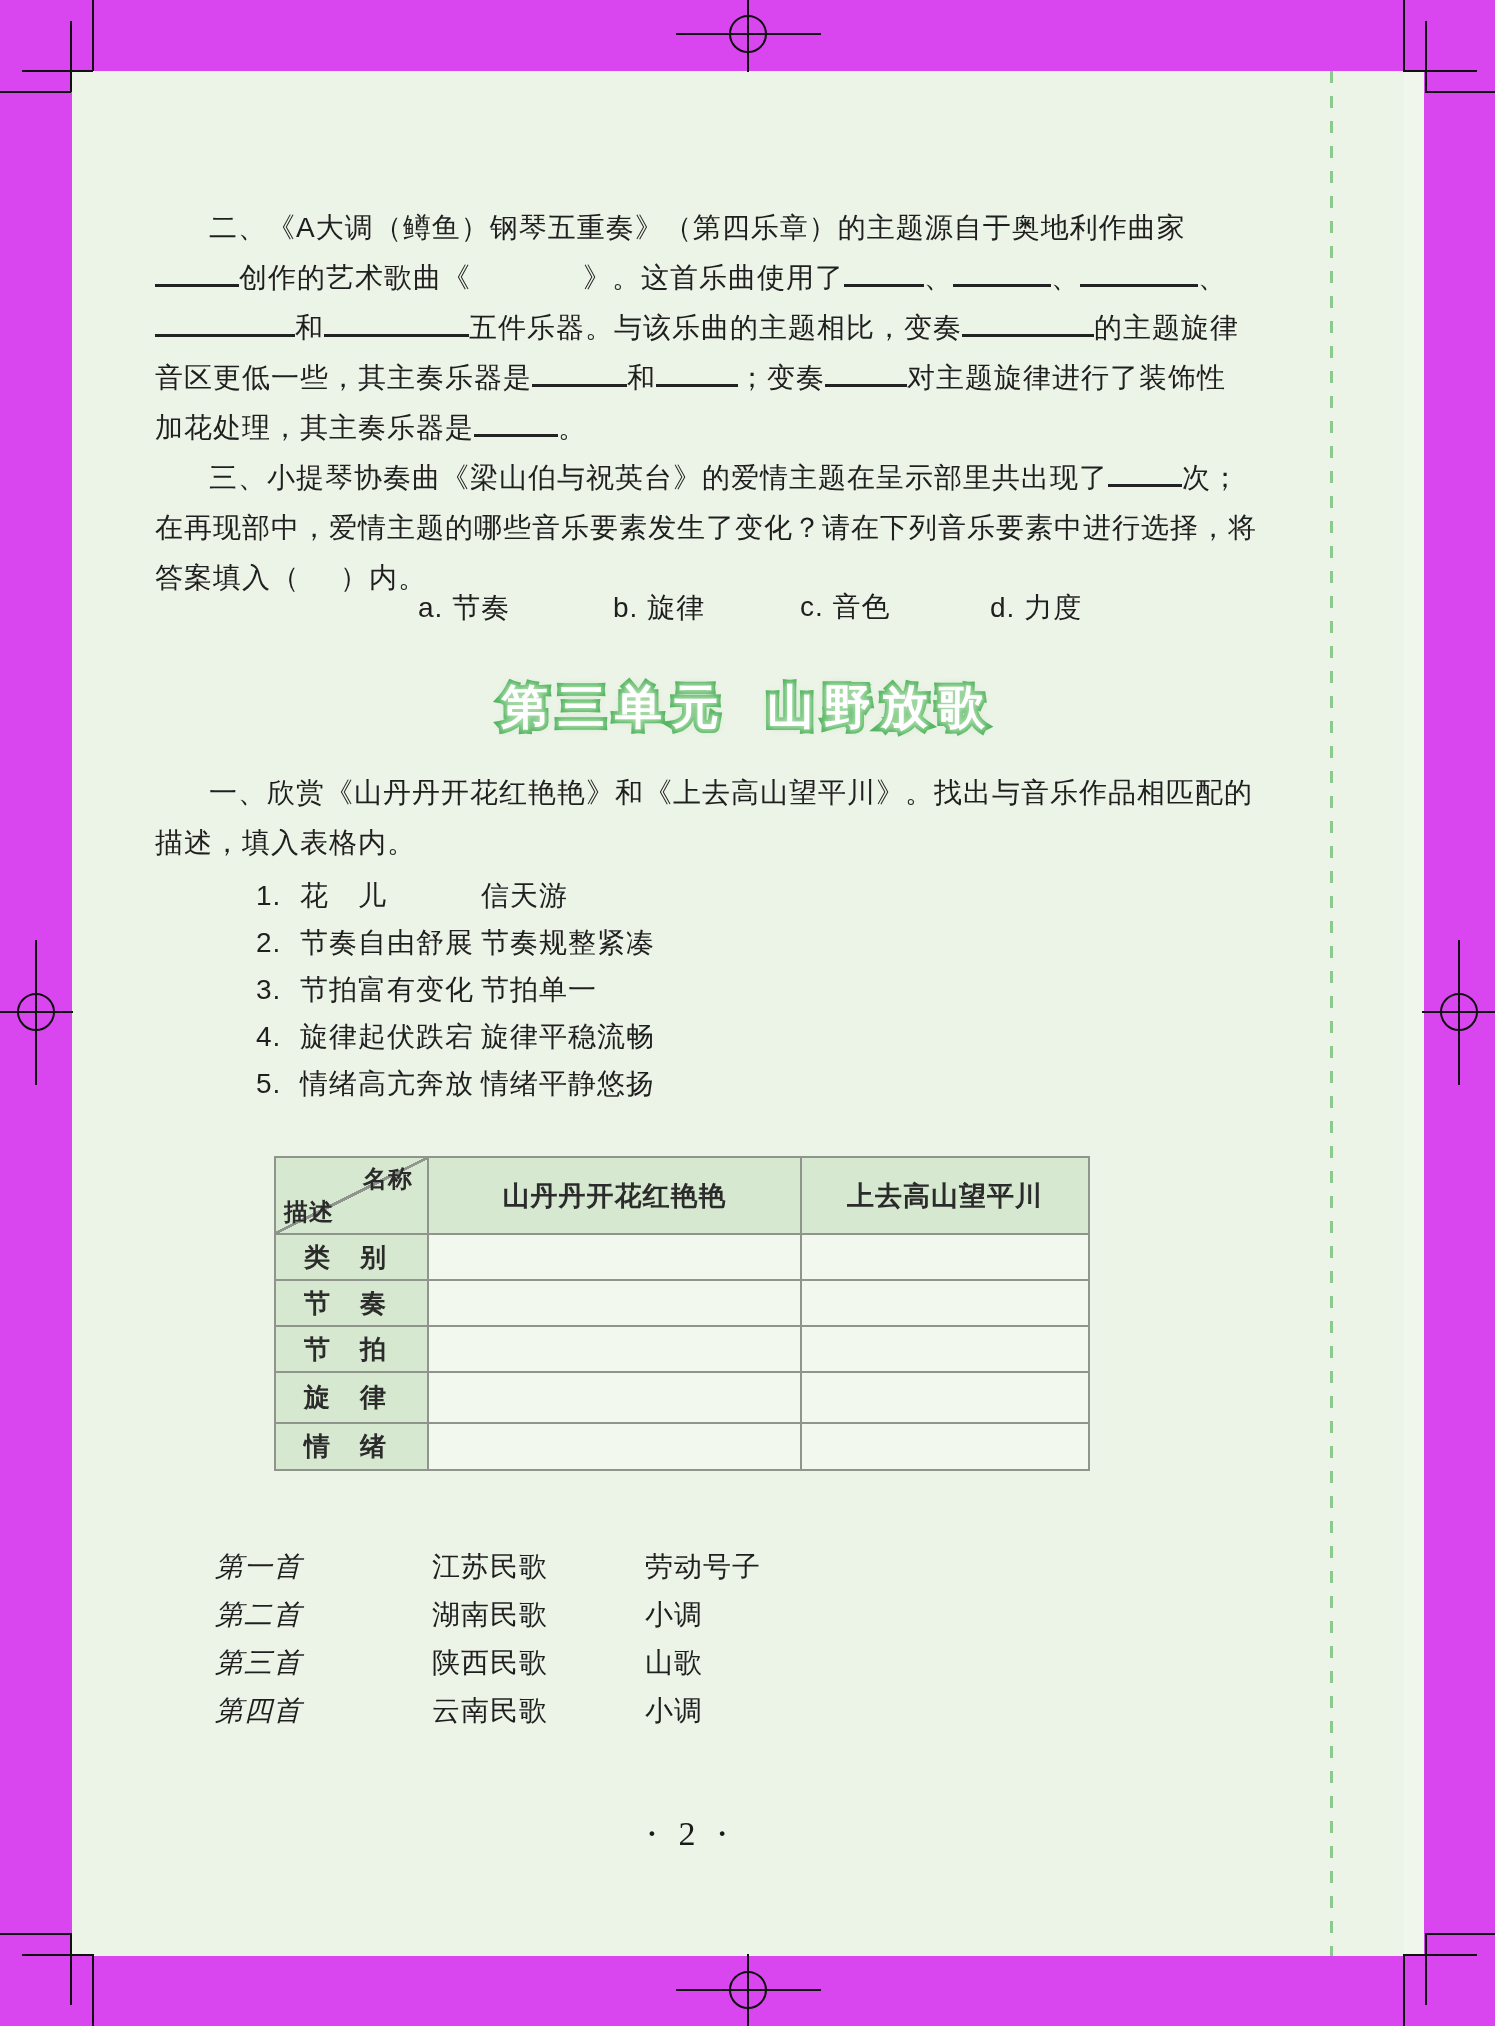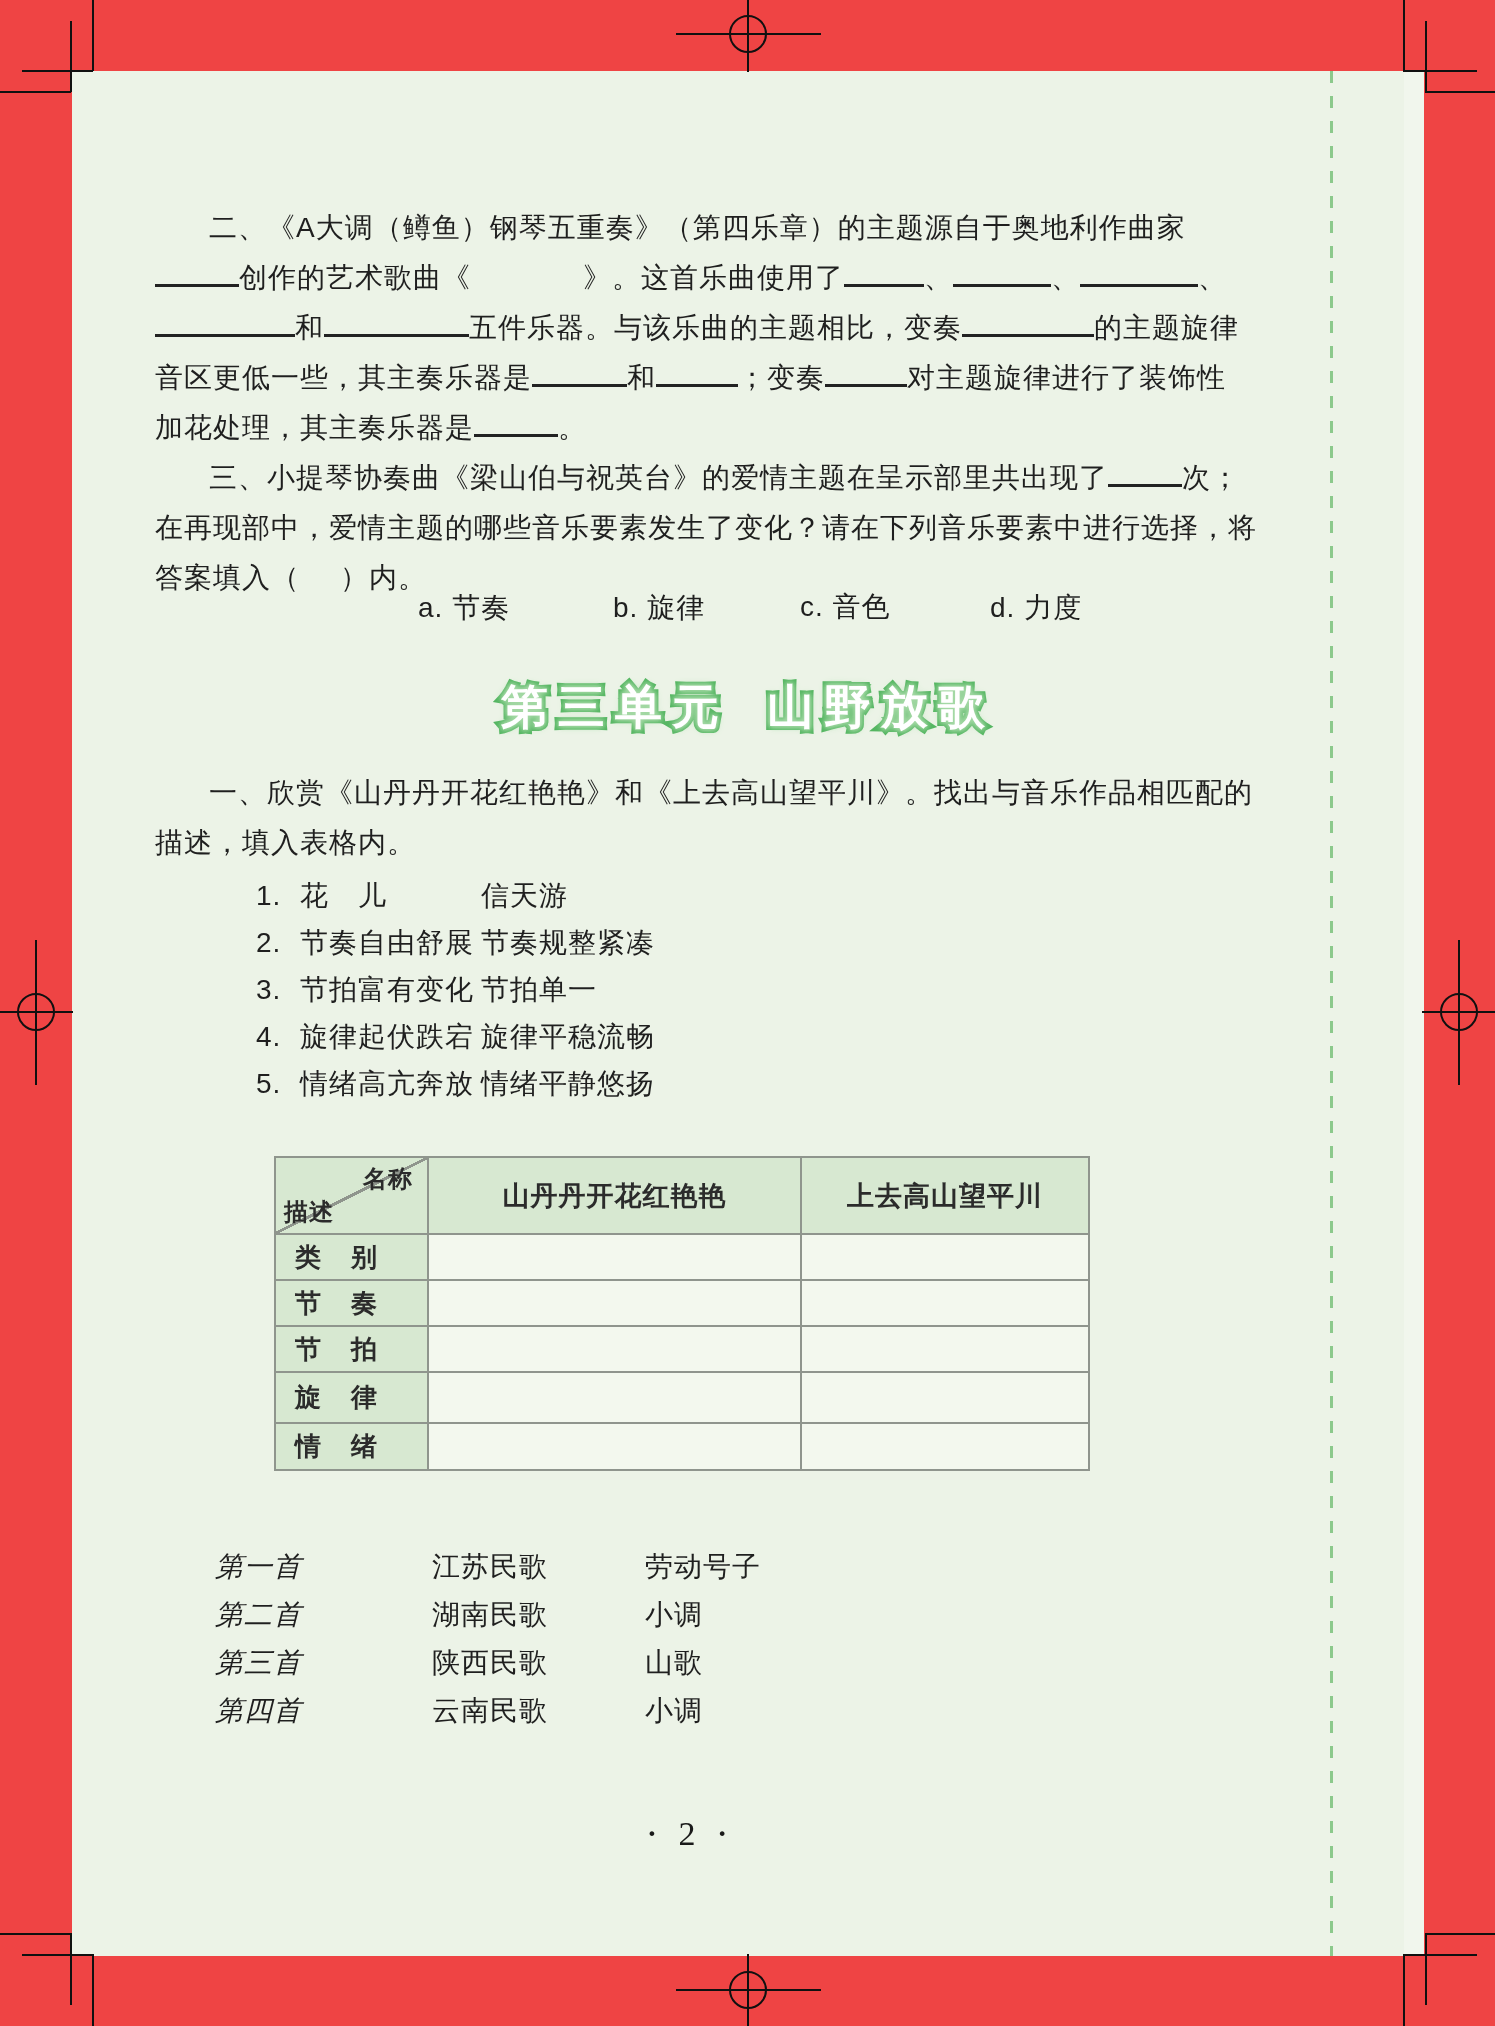--- a/index.html
+++ b/index.html
@@ -1,16 +1,16 @@
 <!DOCTYPE html>
 <html><head>
 <meta charset="utf-8">
 <style>
   html,body{margin:0;padding:0;background:#ffffff;}
-  .canvas{position:relative;width:1495px;height:2026px;background:#ef4444;overflow:hidden;
+  .canvas{position:relative;width:1495px;height:2026px;background:#d946ef;overflow:hidden;
           font-family:"Liberation Sans","DejaVu Sans",sans-serif;color:#1f1f1f;}
   .page{position:absolute;left:72px;top:71px;width:1352px;height:1885px;background:#ecf3e7;}
   .fold-strip{position:absolute;left:1404px;top:71px;width:20px;height:1885px;background:rgba(255,255,255,0.28);}
   .dash-line{position:absolute;left:1330px;top:71px;width:3px;height:1885px;
              background:repeating-linear-gradient(to bottom,#8cc98c 0 12px,transparent 12px 25px);}
   .mark{position:absolute;background:#101010;}
   .regmark{position:absolute;}
 
   
   .textblock{position:absolute;}
@@ -32,21 +32,21 @@
   .pair-row{position:relative;height:47px;line-height:47px;font-size:28px;letter-spacing:1px;white-space:nowrap;}
   .pair-num{position:absolute;left:0;}
   .pair-left{position:absolute;left:44px;text-align:right;}
   .pair-right{position:absolute;left:225px;}
 
   
   .qtable{position:absolute;left:274px;top:1156px;border-collapse:collapse;table-layout:fixed;
           font-family:"Liberation Serif","DejaVu Serif",serif;}
   .qtable td{border:2px solid #8f958d;padding:0;vertical-align:middle;}
   .qtable .hdr{background:#d7e8d1;font-weight:bold;font-size:27px;color:#2b2b2b;text-align:center;letter-spacing:1px;}
-  .qtable .rowlabel{background:#d7e8d1;font-weight:bold;font-size:26px;color:#2b2b2b;text-align:left;padding-left:19px;letter-spacing:2px;}
+  .qtable .rowlabel{background:#d7e8d1;font-weight:bold;font-size:26px;color:#2b2b2b;text-align:left;padding-left:28px;letter-spacing:2px;}
   .qtable .body-cell{background:#f3f8ee;}
   .corner{position:relative;background:
       linear-gradient(to bottom right,transparent calc(50% - 1.5px),#8f958d calc(50% - 1.5px),#8f958d calc(50% + 1.5px),transparent calc(50% + 1.5px)),#d7e8d1;}
   .corner .c-top{position:absolute;top:5px;right:14px;font-size:24px;font-weight:bold;color:#2b2b2b;letter-spacing:1px;}
   .corner .c-bottom{position:absolute;bottom:5px;left:8px;font-size:24px;font-weight:bold;color:#2b2b2b;letter-spacing:1px;}
 
   
   .match-title{position:absolute;left:209px;top:1488px;height:48px;line-height:48px;font-size:28px;letter-spacing:1px;white-space:nowrap;}
   .match-rows{position:absolute;left:215px;top:1543px;}
   .match-row{position:relative;height:48px;line-height:48px;font-size:28px;letter-spacing:1px;white-space:nowrap;}

